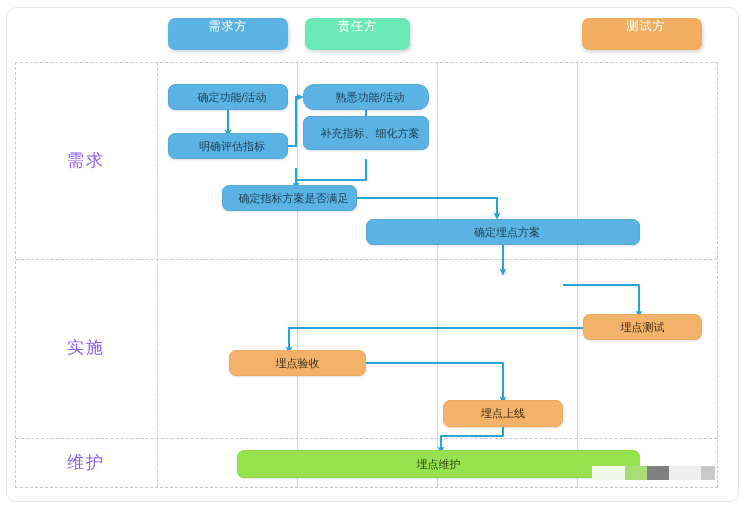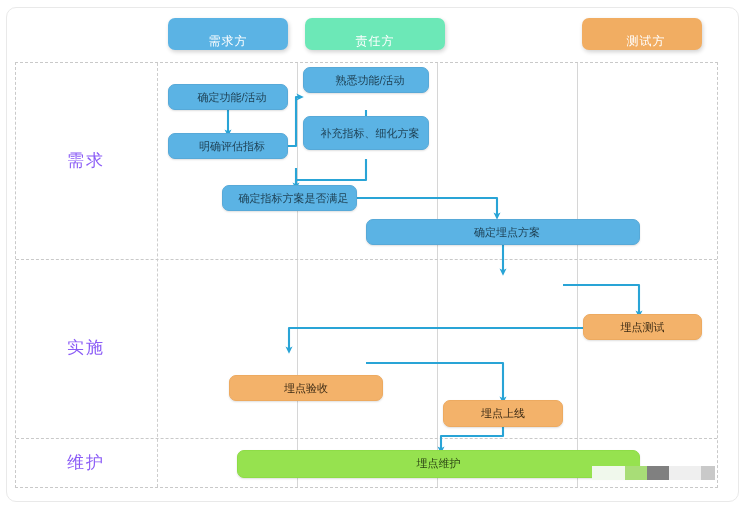--- a/index.html
+++ b/index.html
@@ -14,21 +14,21 @@
   
   .card{
     position:absolute;left:6px;top:7px;width:733px;height:495px;
     border:1px solid #e9e9e9;border-radius:10px;background:#fff;
     box-sizing:border-box;
   }
 
   
   .chip{
     position:absolute;height:32px;border-radius:7px;
-    display:flex;align-items:flex-end;justify-content:center;
+    display:flex;align-items:flex-start;justify-content:center;
     color:#ffffff;font-size:12px;letter-spacing:1px;
     box-shadow:1px 2px 4px rgba(0,0,0,.18);
     box-sizing:border-box;
   }
 
   
   .grid{
     position:absolute;left:15px;top:62px;width:703px;height:426px;
     border:1px dashed #c9c9c9;box-sizing:border-box;background:transparent;
   }
@@ -60,21 +60,21 @@
 </style>
 </head>
 <body>
 
 <div id="stage">
   <div class="card"></div>
 
   <div class="chip" style="left:168px;top:18px;width:120px;background:#5bb3e4;">
     <span>需求方</span>
   </div>
-  <div class="chip" style="left:305px;top:18px;width:140px;background:#6ce8b7;">
+  <div class="chip" style="left:305px;top:18px;width:105px;background:#6ce8b7;">
     <span>责任方</span>
   </div>
   <div class="chip" style="left:582px;top:18px;width:120px;background:#f1ad62;padding-left:8px;">
     <span>测试方</span>
   </div>
 
   <div class="grid">
     <div class="vline" style="left:141px;"></div>
     <div class="vline solid" style="left:281px;"></div>
     <div class="vline solid" style="left:421px;"></div>
@@ -122,21 +122,21 @@
       <path d="M366,363 L503,363 L503,400" marker-end="url(#ah)"></path>
 
       <path d="M503,427 L503,436 L441,436 L441,450" marker-end="url(#ah)"></path>
     </g>
   </svg>
 
   <div class="node blue" style="left:168px;top:84px;width:120px;height:26px;">
     <span>确定功能/活动</span>
   </div>
 
-  <div class="node blue" style="left:303px;top:67px;width:126px;height:26px;">
+  <div class="node blue" style="left:303px;top:84px;width:126px;height:26px;border-radius:11px;">
     <span>熟悉功能/活动</span>
   </div>
 
   <div class="node blue" style="left:168px;top:133px;width:120px;height:26px;">
     <span>明确评估指标</span>
   </div>
 
   <div class="node blue" style="left:303px;top:116px;width:126px;height:34px;">
     <span>补充指标、细化方案</span>
   </div>
@@ -147,29 +147,29 @@
 
   <div class="node blue" style="left:366px;top:219px;width:274px;height:26px;">
     <span>确定埋点方案</span>
   </div>
 
 
   <div class="node orange" style="left:583px;top:314px;width:119px;height:26px;">
     <span>埋点测试</span>
   </div>
 
-  <div class="node orange" style="left:229px;top:350px;width:154px;height:26px;margin-top:25px;">
+  <div class="node orange" style="left:229px;top:350px;width:137px;height:26px;">
     <span>埋点验收</span>
   </div>
 
   <div class="node orange" style="left:443px;top:400px;width:120px;height:27px;">
     <span>埋点上线</span>
   </div>
 
-  <div class="node green" style="left:237px;top:450px;width:403px;height:28px;font-family:Liberation Mono, monospace;">
+  <div class="node green" style="left:237px;top:450px;width:403px;height:28px;">
     <span>埋点维护</span>
   </div>
 
   <div class="art" style="left:592px;top:455px;width:48px;height:23px;background:#96e24f;border-radius:0 6px 6px 0;"></div>
   <div class="art" style="left:592px;top:466px;width:60px;height:14px;background:#f0f8ec;"></div>
   <div class="art" style="left:625px;top:466px;width:22px;height:14px;background:#a8dd77;"></div>
   <div class="art" style="left:647px;top:466px;width:22px;height:14px;background:#808080;"></div>
   <div class="art" style="left:669px;top:466px;width:32px;height:14px;background:#efefef;"></div>
   <div class="art" style="left:701px;top:466px;width:14px;height:14px;background:#c9c9c9;"></div>
 </div>

